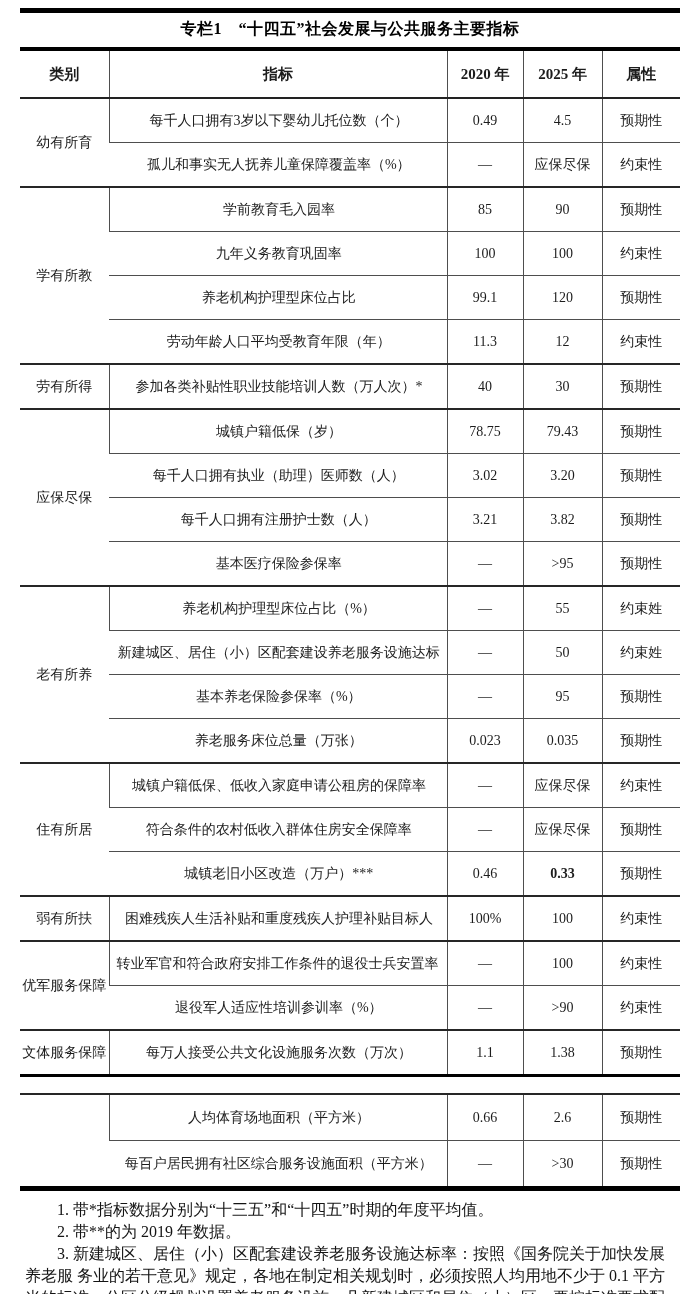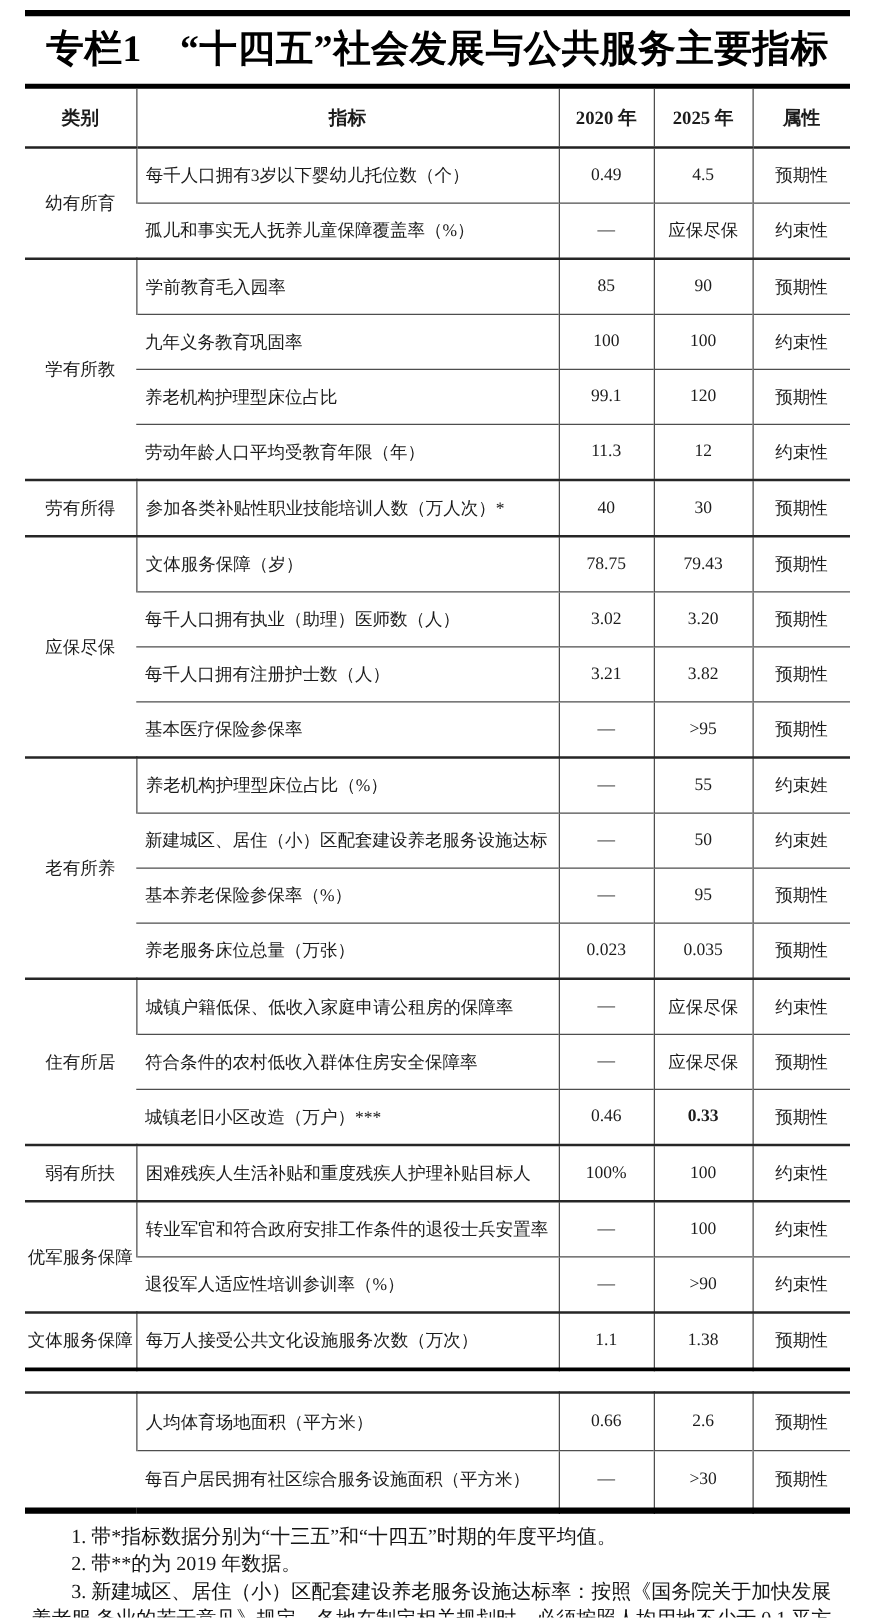--- a/index.html
+++ b/index.html
@@ -5,39 +5,39 @@
   html,body{margin:0;padding:0;background:#ffffff;}
   body{
     width:700px;height:1294px;overflow:hidden;
     font-family:"Liberation Serif","DejaVu Serif",serif;
     color:#1c1c1c;
   }
   .page{padding-top:8px;}
   .panel{margin:0 20px;border-top:5px solid #000;}
   .panel-title{
     border-bottom:4px solid #000;
-    text-align:center;font-weight:bold;font-size:30px;color:#000;
+    text-align:center;font-weight:bold;font-size:16px;color:#000;
     padding:6px 0 7px;letter-spacing:.5px;
   }
   table{border-collapse:collapse;table-layout:fixed;width:660px;}
   table.main{border-bottom:3px solid #000;}
   table.appendix{border-top:2px solid #222;border-bottom:5px solid #000;margin-top:16px;}
   th,td{padding:1px 5px;vertical-align:middle;overflow:hidden;white-space:nowrap;}
   thead th{
     height:44px;font-size:15px;font-weight:bold;text-align:center;
     border-bottom:2px solid #222;
   }
   th,td{border-left:1px solid #4e4e4e;}
   th:first-child,td:first-child{border-left:none;}
   tbody.group{border-top:2px solid #262626;}
   tbody.group tr:not(:first-child) td{border-top:1px solid #4e4e4e;}
   td{height:41px;font-size:14px;text-align:center;}
   table.appendix td{height:43px;}
   td.cat{text-align:center;padding:1px 2px;}
-  td.ind{text-align:left;padding-left:7px;}
+  td.ind{text-align:center;padding-left:7px;}
   td.bold{font-weight:bold;}
   .notes{margin:8px 25px 0 25px;font-size:16px;line-height:22px;color:#141414;}
   .notes p{margin:0;text-indent:2em;}
 </style>
 </head>
 <body>
 
 <div class="page">
   <div class="panel">
     <div class="panel-title">专栏1　“十四五”社会发展与公共服务主要指标</div>
@@ -106,21 +106,21 @@
             <td class="cat" rowspan="1">劳有所得</td>
             <td class="ind">参加各类补贴性职业技能培训人数（万人次）*</td>
             <td class="num">40</td>
             <td class="num">30</td>
             <td class="attr">预期性</td>
           </tr>
         </tbody>
         <tbody class="group">
           <tr>
             <td class="cat" rowspan="4">应保尽保</td>
-            <td class="ind">文体服务保障（岁）</td>
+            <td class="ind">城镇户籍低保（岁）</td>
             <td class="num">78.75</td>
             <td class="num">79.43</td>
             <td class="attr">预期性</td>
           </tr>
           <tr>
             <td class="ind">每千人口拥有执业（助理）医师数（人）</td>
             <td class="num">3.02</td>
             <td class="num">3.20</td>
             <td class="attr">预期性</td>
           </tr>

